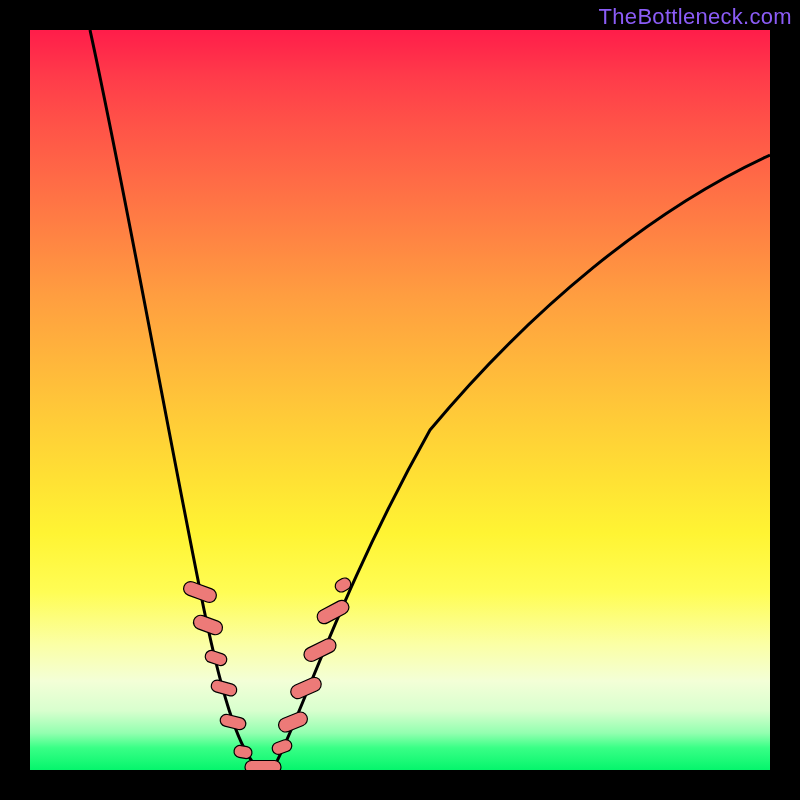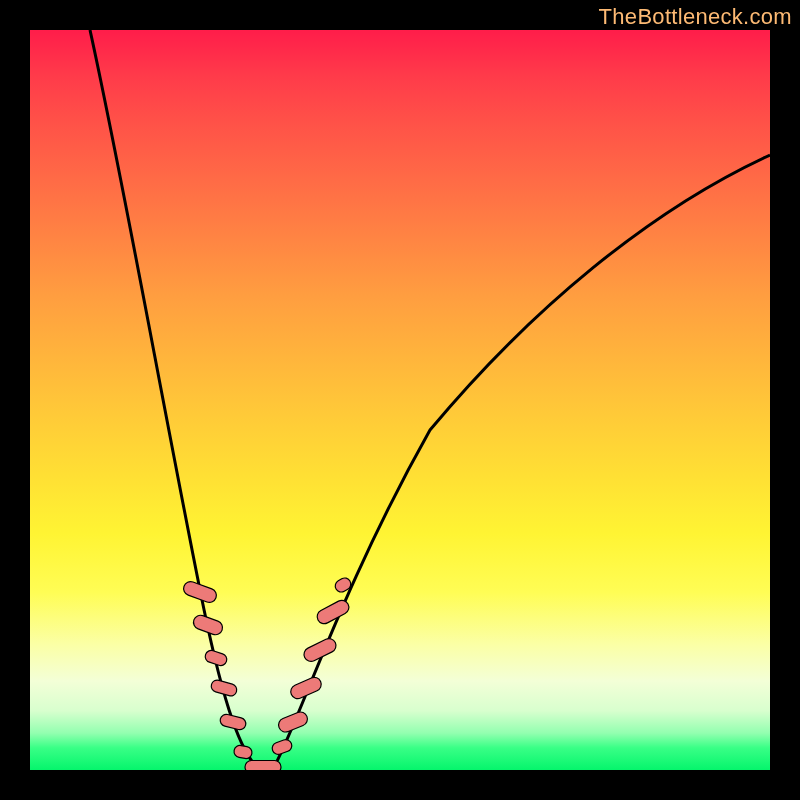--- a/index.html
+++ b/index.html
@@ -43,21 +43,21 @@
       #d8ffce 92%,
       #93ffb0 95%,
       #39ff86 97%,
       #05f56c 100%
     );
   }
   .watermark {
     position: absolute;
     top: 4px;
     right: 8px;
-    color: #fdba74;
+    color: #8b5cf6;
     font-size: 22px;
     font-weight: 500;
     letter-spacing: 0.3px;
   }
   svg.curve {
     position: absolute;
     left: 0;
     top: 0;
   }
 </style>

